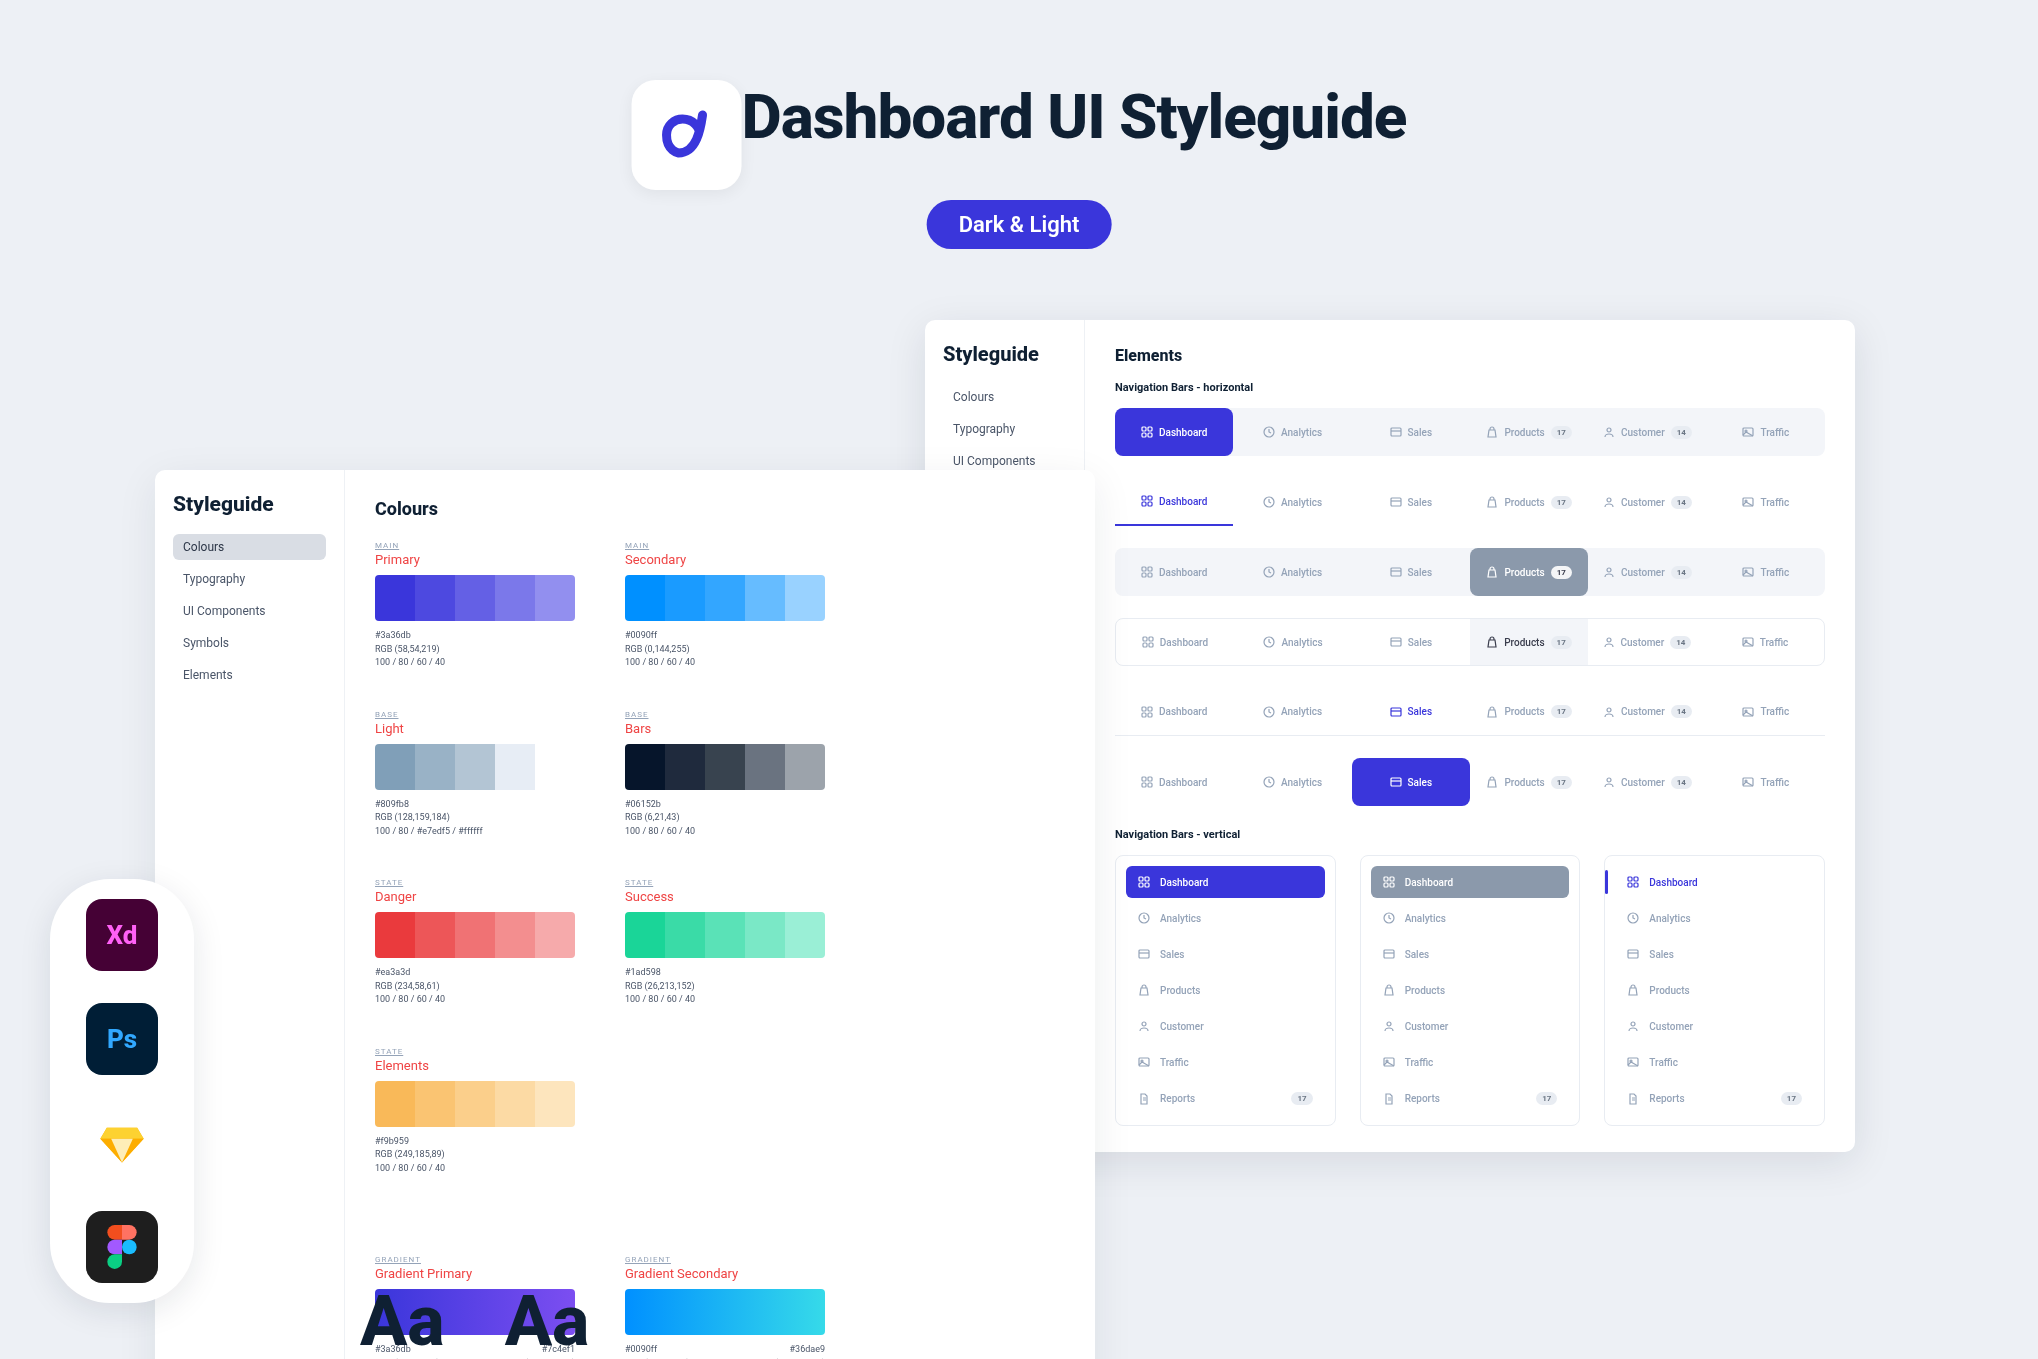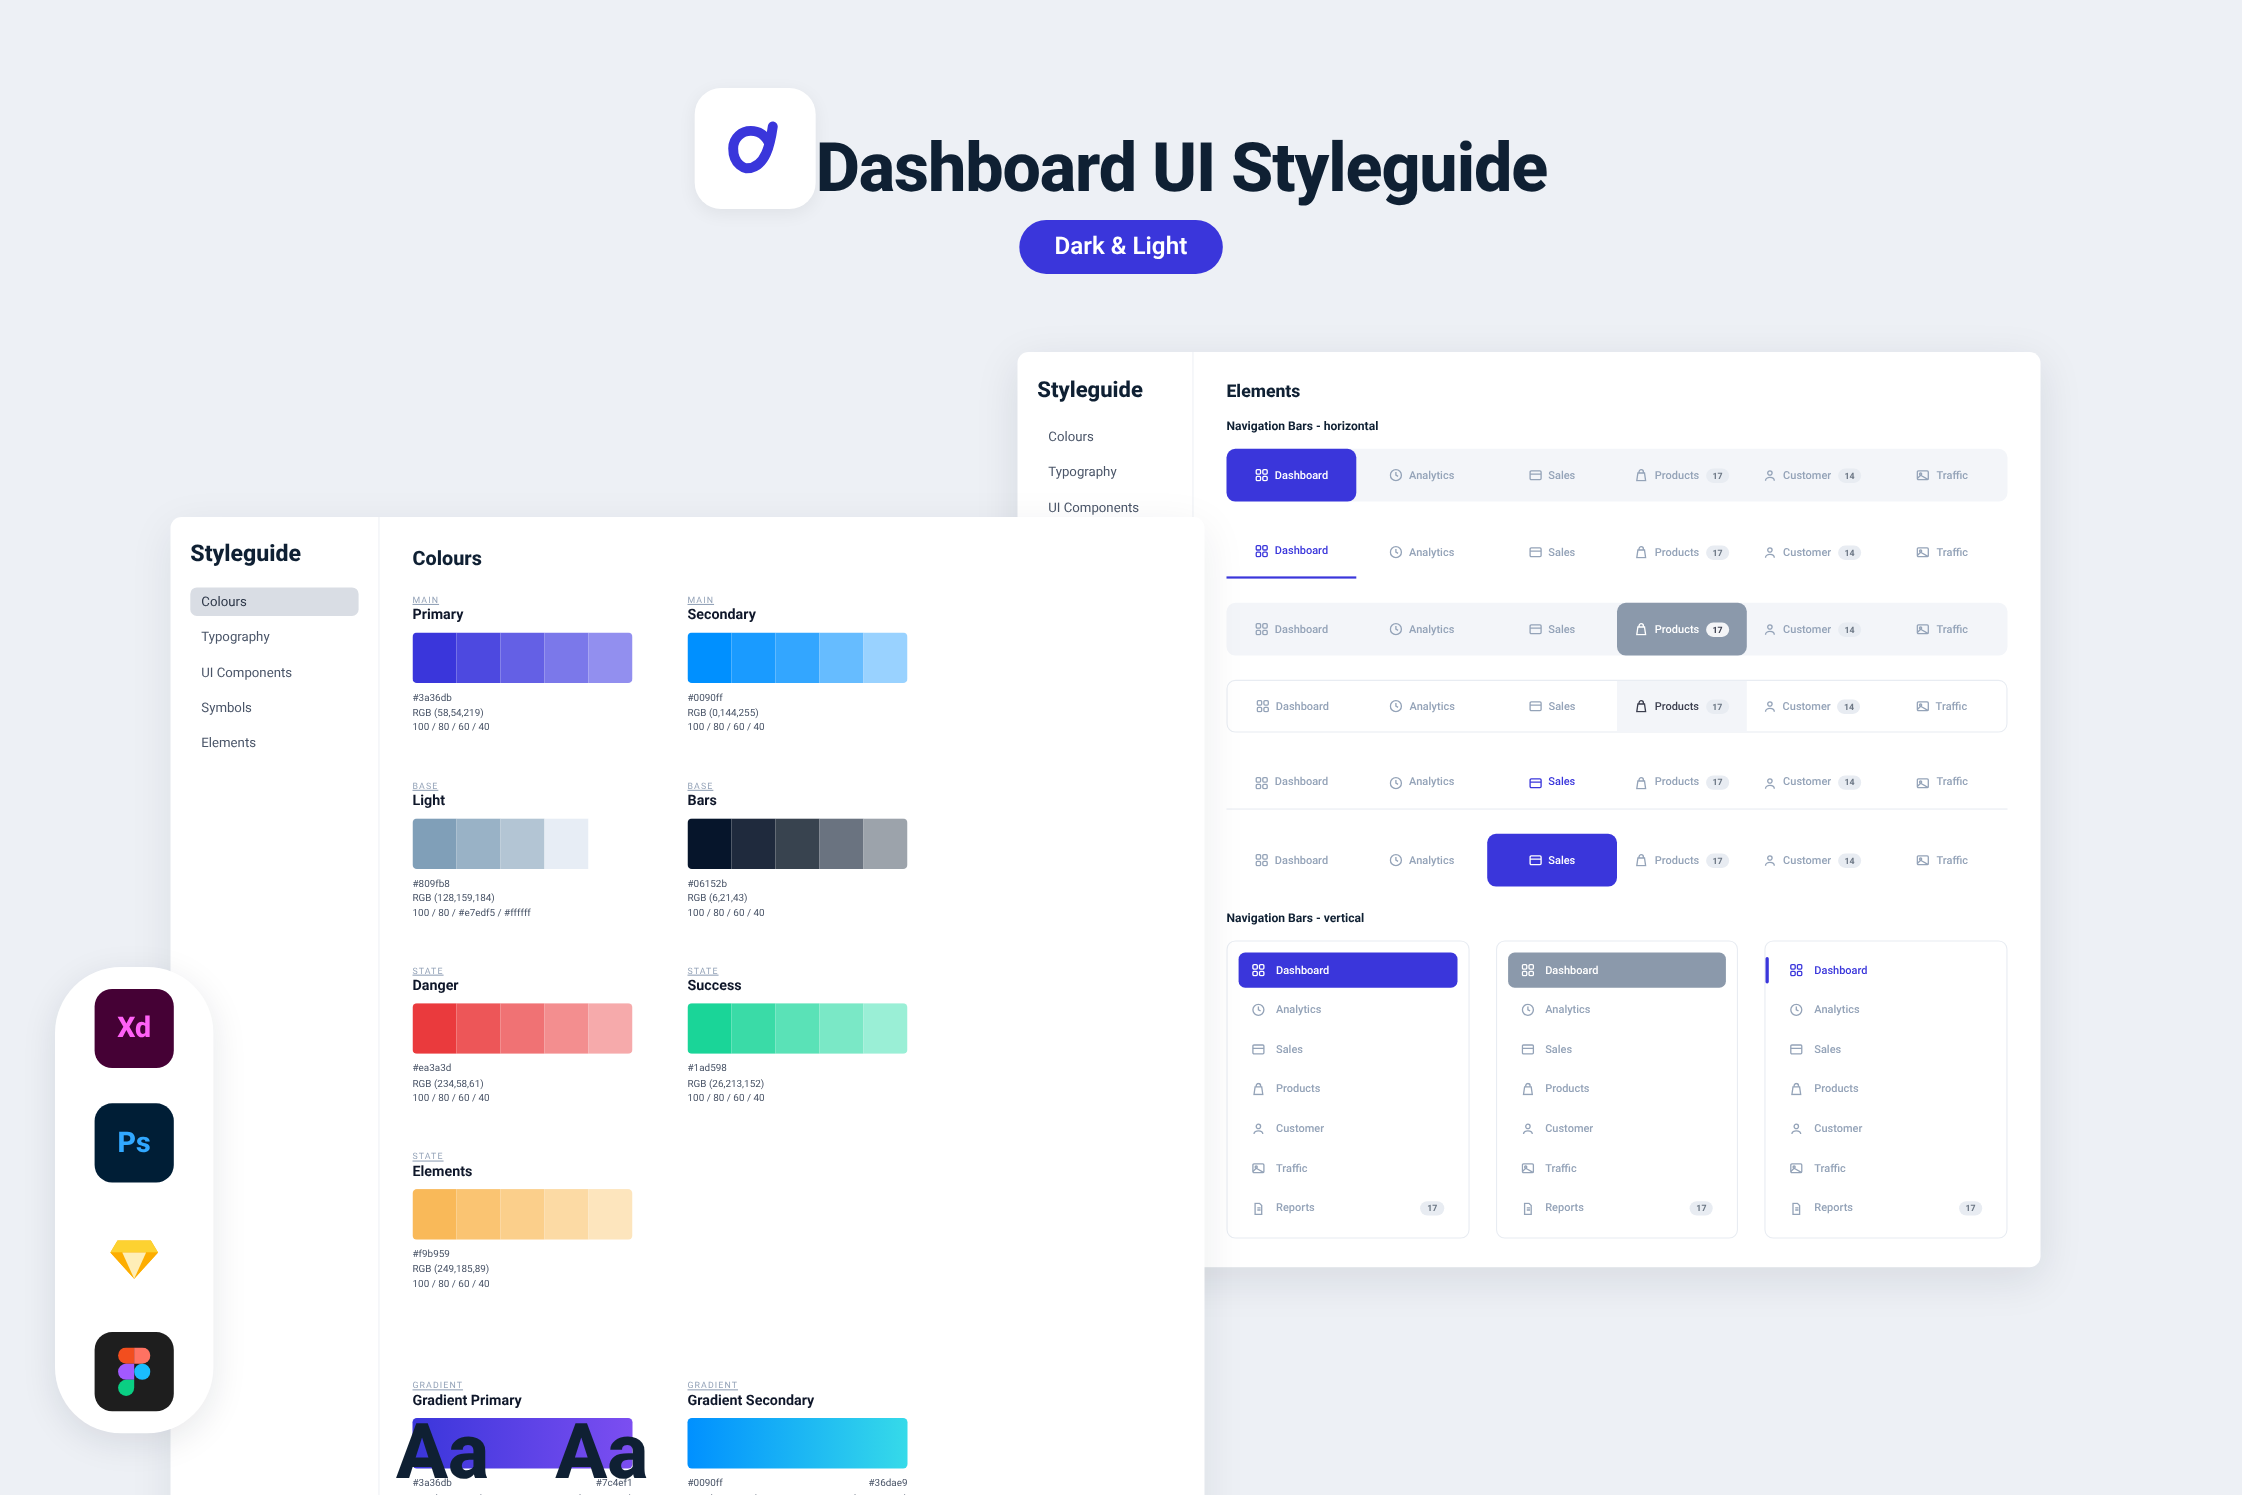--- a/index.html
+++ b/index.html
@@ -12,21 +12,21 @@
     position: relative;
   }
   
   
   .header {
     position: absolute;
     top: 80px;
     left: 50%;
     transform: translateX(-50%);
     display: flex;
-    align-items: flex-end;
+    align-items: flex-start;
   }
   .logo-box {
     width: 110px;
     height: 110px;
     background: #fff;
     border-radius: 24px;
     display: flex;
     align-items: center;
     justify-content: center;
     box-shadow: 0 4px 16px rgba(0,0,0,0.06);
@@ -116,22 +116,22 @@
   .swatch .label-cat {
     font-size: 8px;
     letter-spacing: 1px;
     color: #94a3b8;
     text-transform: uppercase;
     margin-bottom: 2px;
     text-decoration: underline;
   }
   .swatch .label-name {
     font-size: 13px;
-    font-weight: 700;
-    color: #0f172a;
+    font-weight: 400;
+    color: #ef4444;
     margin-bottom: 8px;
   }
   .swatch .colors {
     display: flex;
     height: 46px;
     border-radius: 4px;
     overflow: hidden;
     margin-bottom: 8px;
   }
   .swatch .colors > div { flex: 1; }

